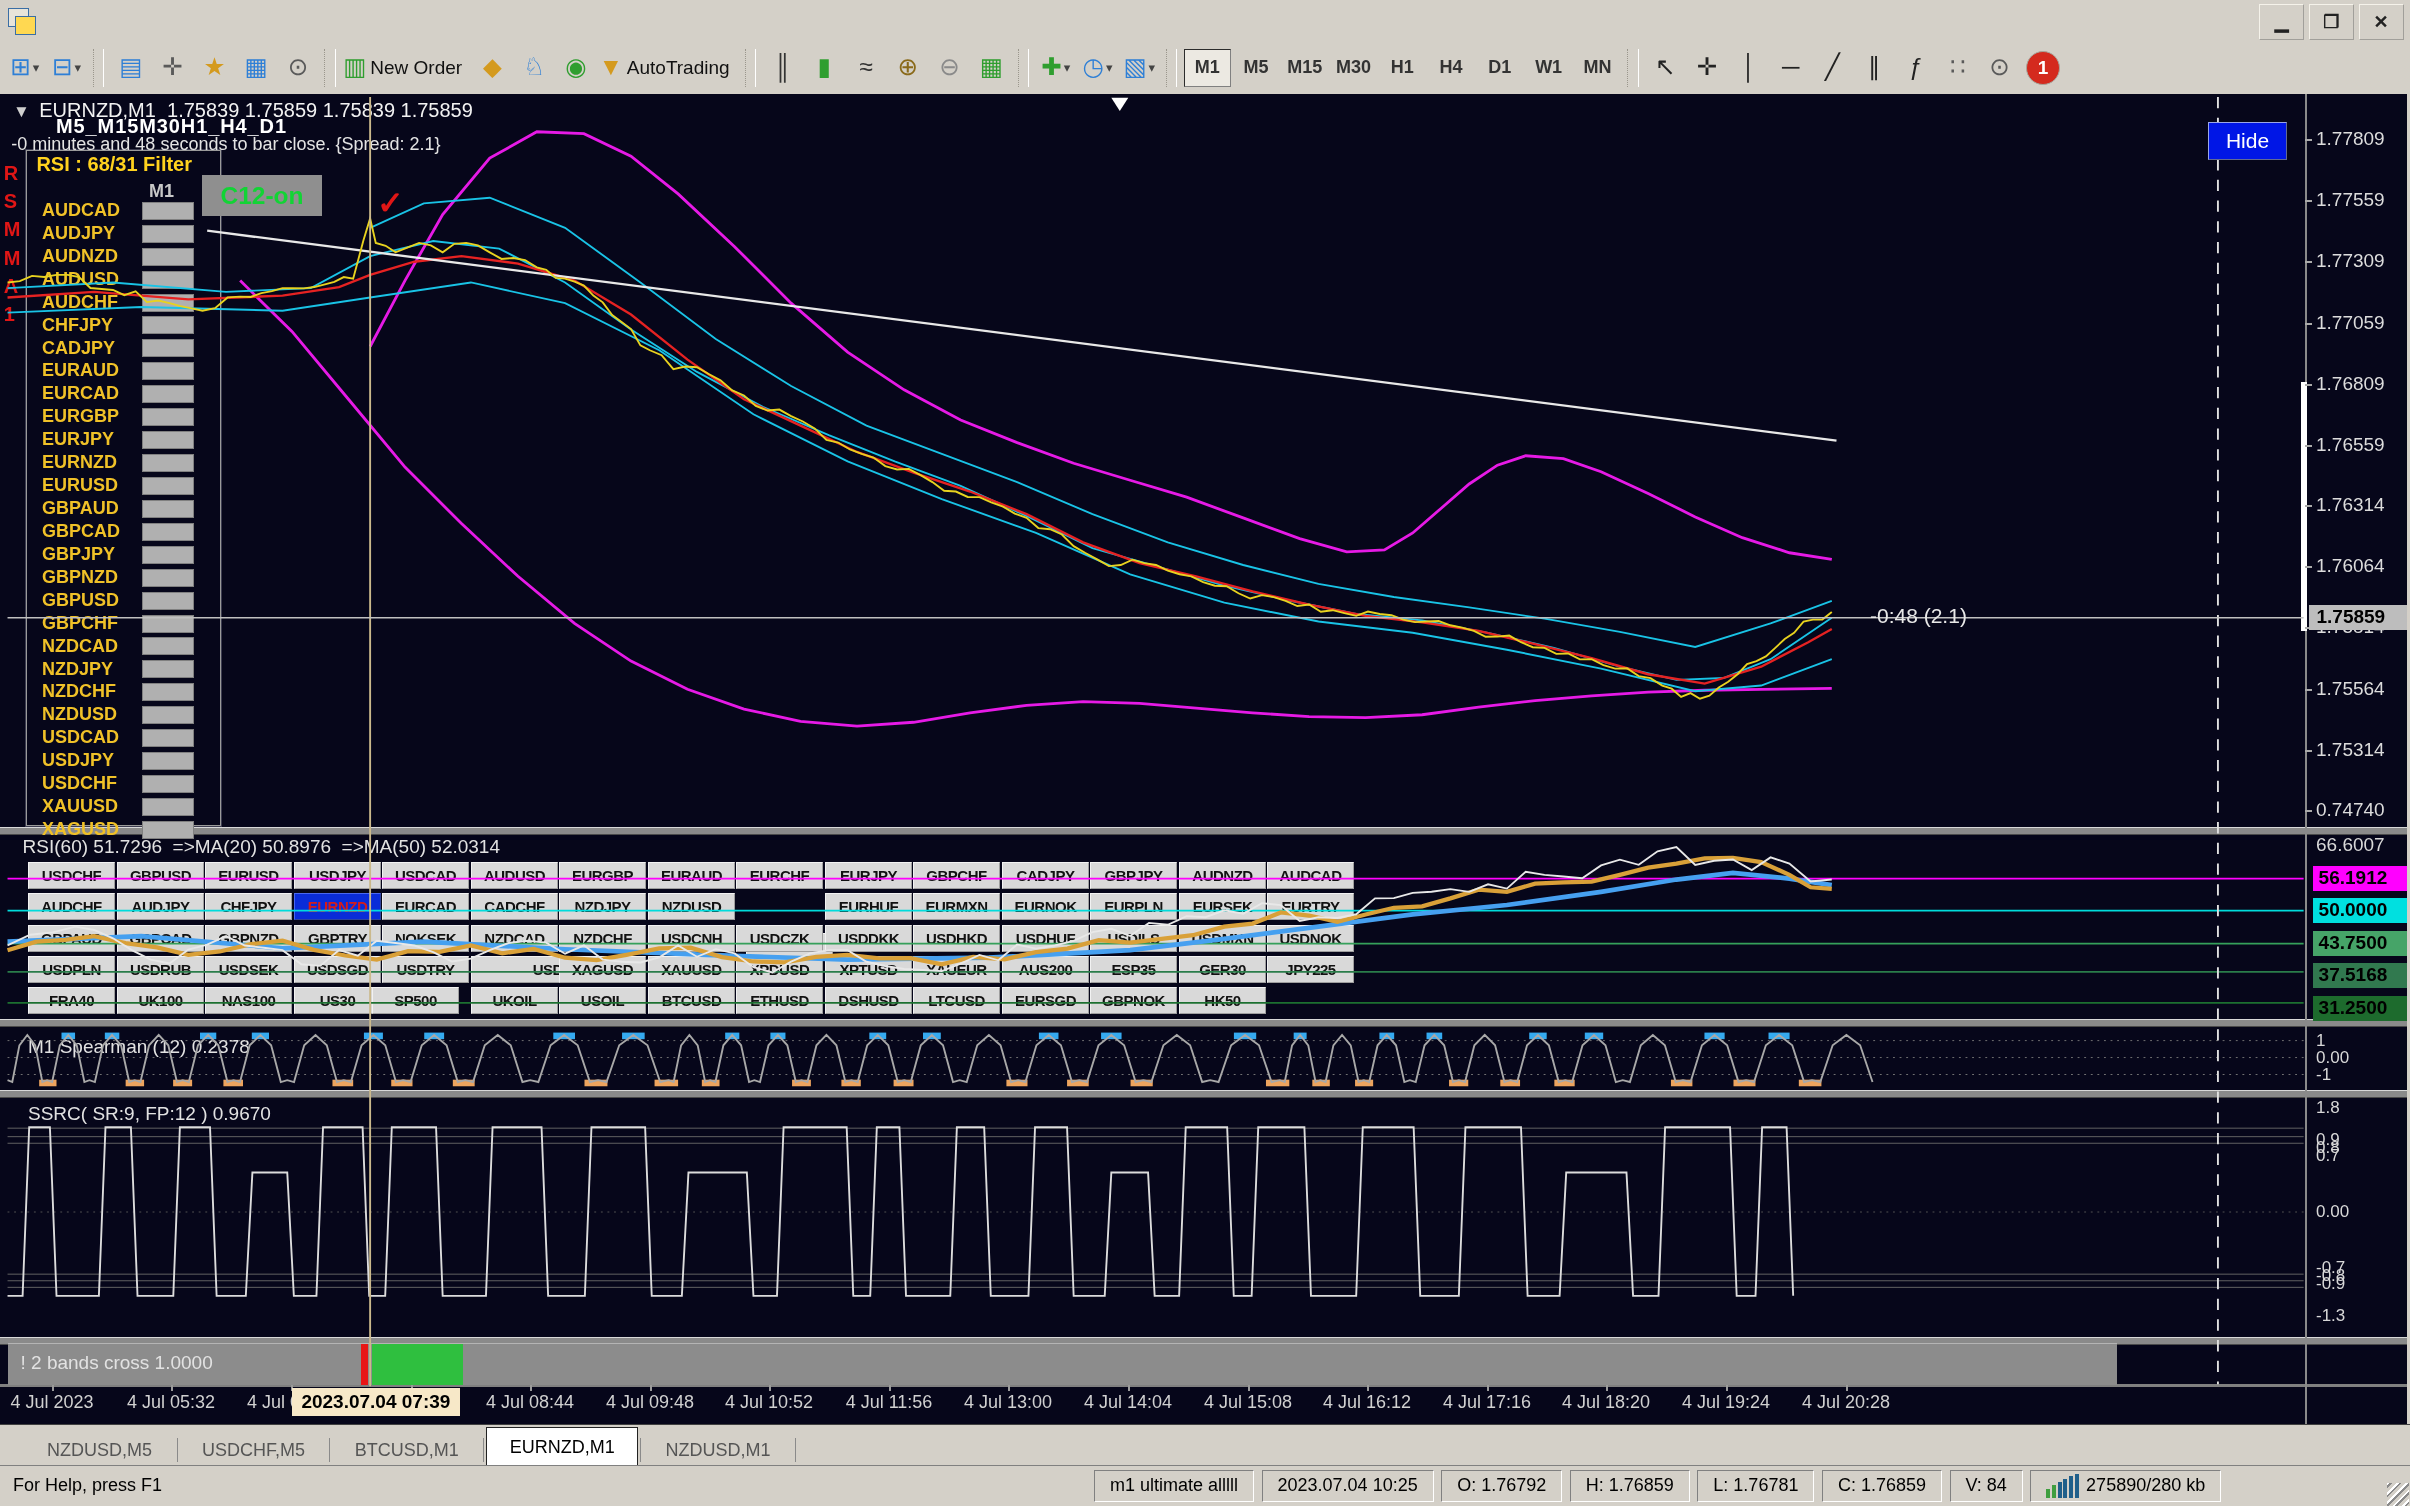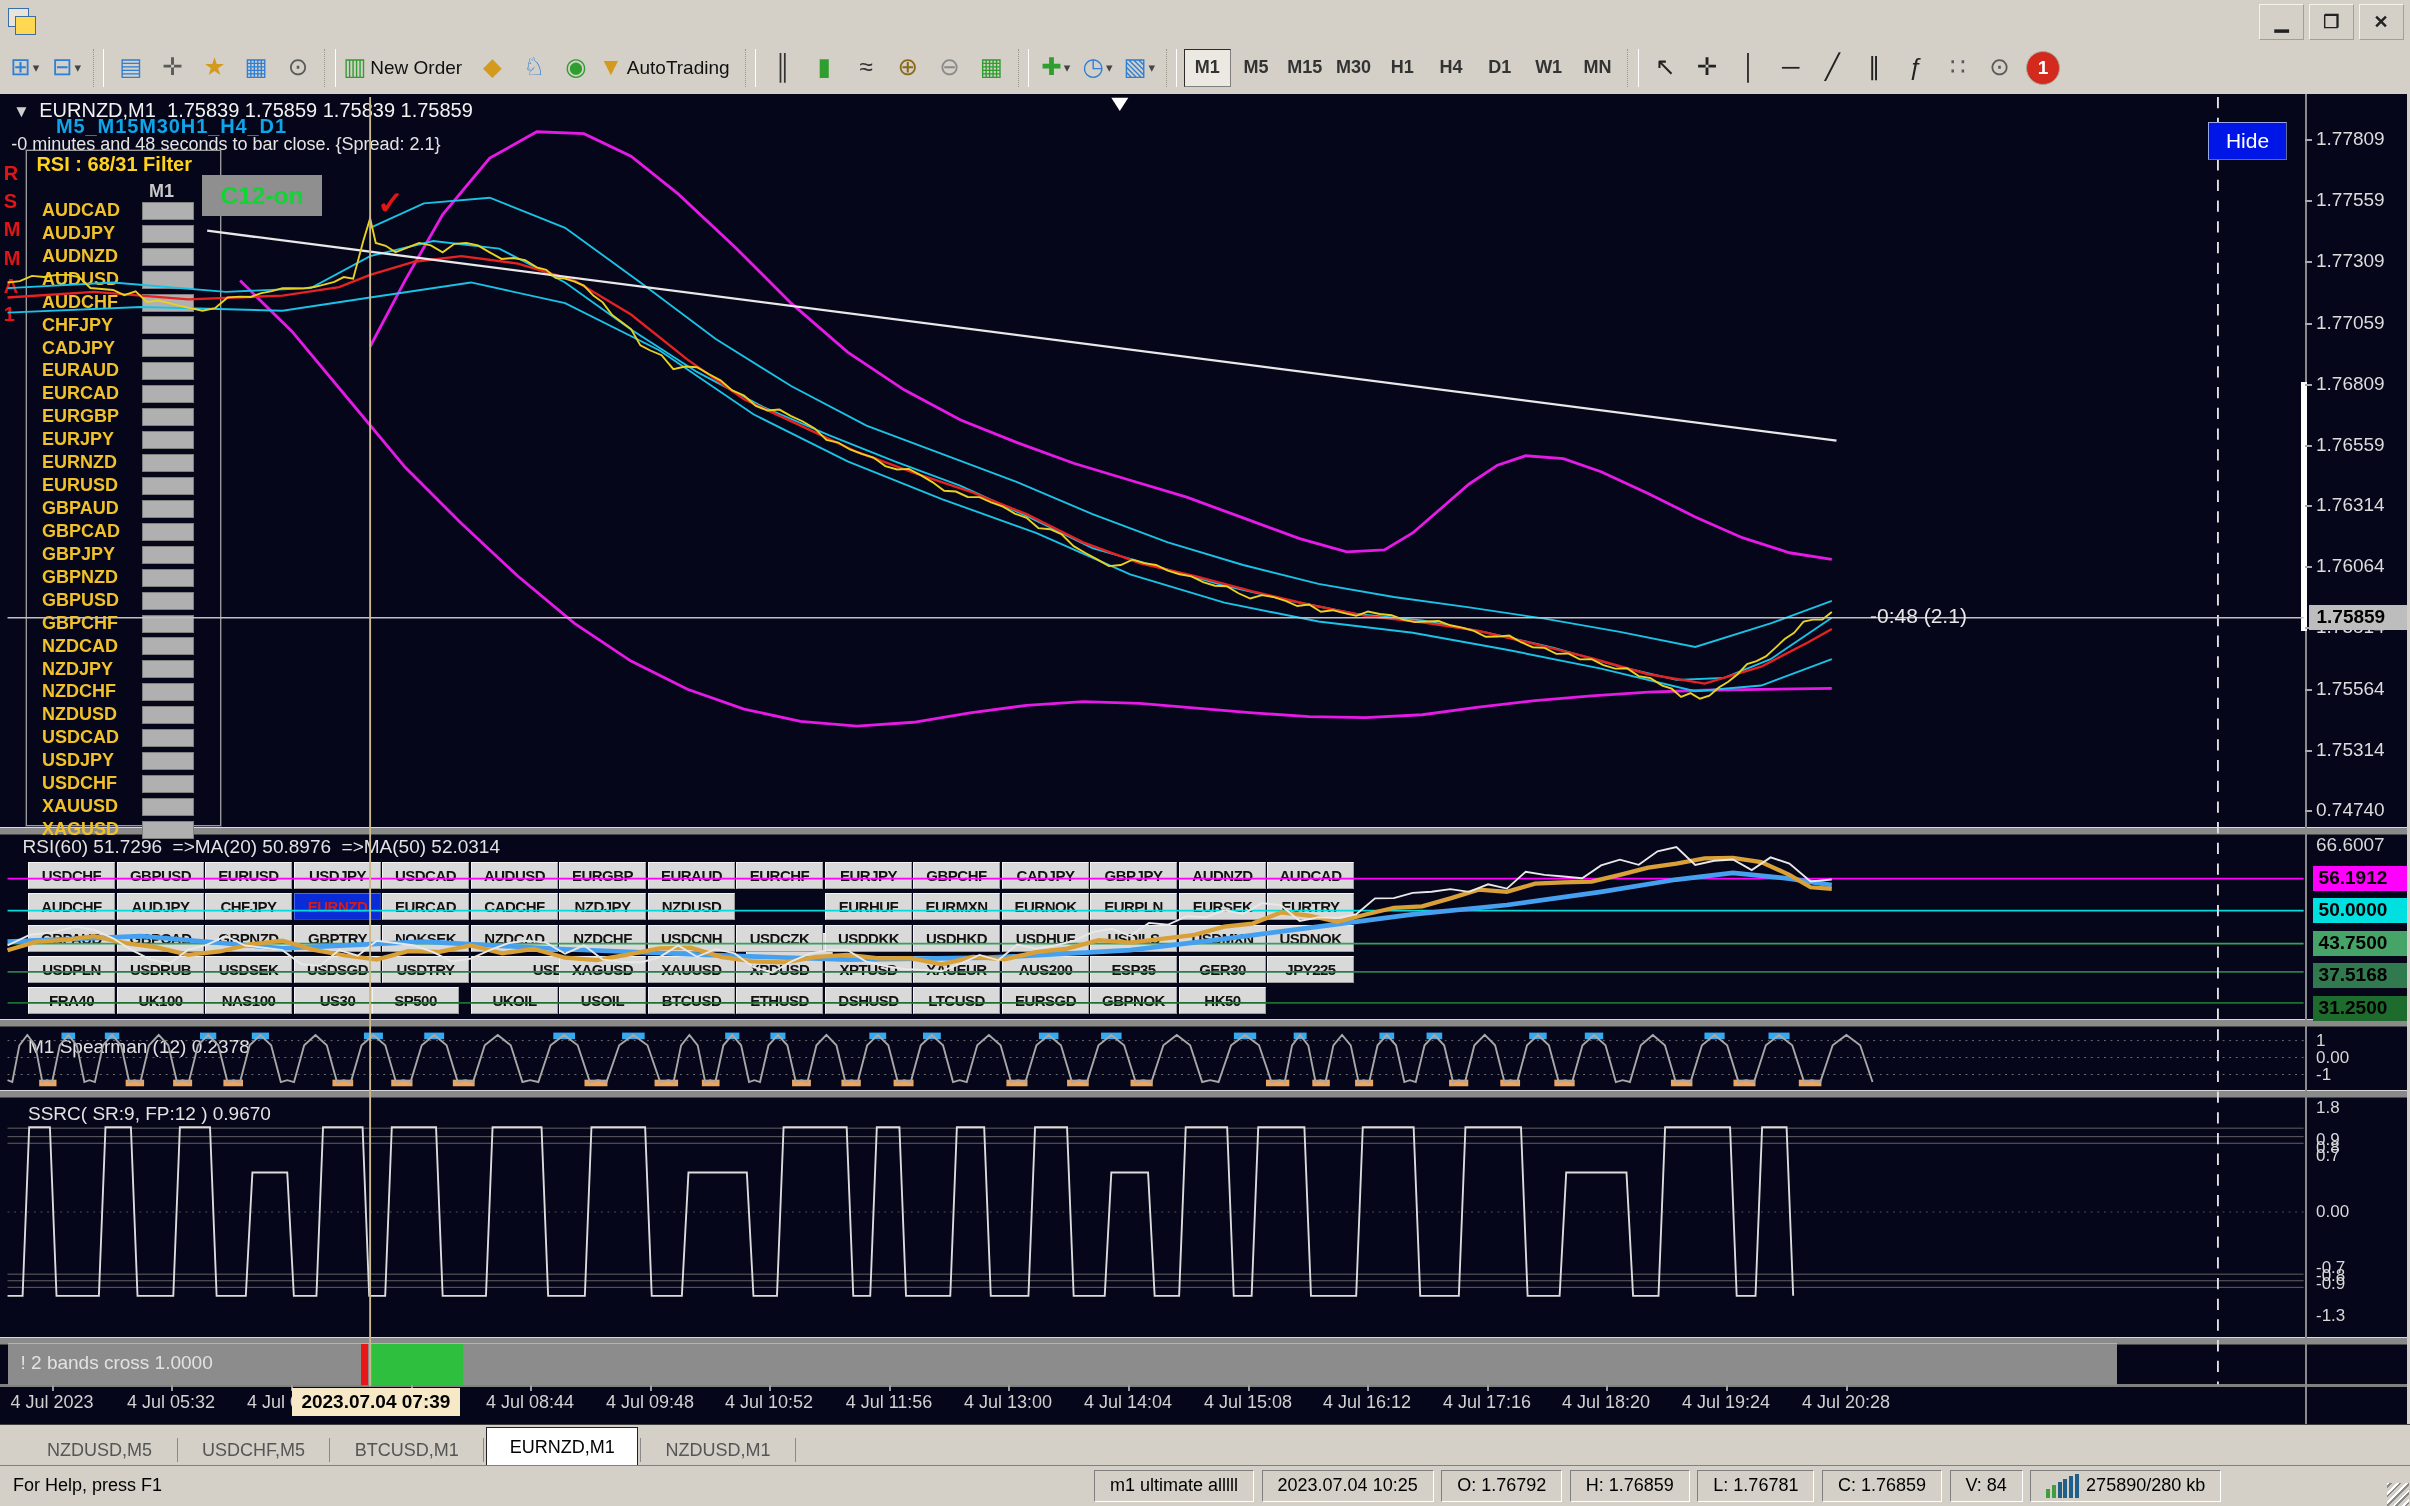--- a/index.html
+++ b/index.html
@@ -29,21 +29,21 @@
 
   
   .workspace{position:absolute;left:0;top:94px;width:2411px;height:1330px;background:#06061a;overflow:hidden;}
   .sep{position:absolute;left:0;width:2411px;background:#8a8a8a;border-top:0.9px solid #d8d8d8;border-bottom:0.9px solid #4a4a4a;z-index:2;}
   .axis-border{position:absolute;left:2305px;top:0;width:1.9px;height:1330px;background:#8a8a8a;z-index:2;}
   .frame-right{position:absolute;left:2407px;top:0;width:3.8px;height:1330px;background:#d4d0c8;z-index:12;}
   .axis-thumb{position:absolute;left:2301px;top:288px;width:5.6px;height:249px;background:#ffffff;z-index:3;}
 
   .chart-title{position:absolute;left:13px;top:4.7px;font-size:20px;color:#f2f2f2;z-index:4;}
   .chart-title .arrow{color:#cfcfcf;margin-right:9.4px;font-size:17px;}
-  .tf-overlay{position:absolute;left:56px;top:21px;font-size:20px;font-weight:bold;color:#0ea5e9;z-index:5;letter-spacing:0.9px;}
+  .tf-overlay{position:absolute;left:56px;top:21px;font-size:20px;font-weight:bold;color:#ffffff;z-index:5;letter-spacing:0.9px;}
   .bar-note{position:absolute;left:11.3px;top:40px;font-size:18px;color:#e4e4e4;z-index:4;}
 
   .redletters span{position:absolute;left:3.8px;width:21px;font-size:20px;font-weight:bold;color:#e01616;z-index:4;}
 
   .sympanel{position:absolute;left:26px;top:56px;width:193px;height:674px;border:0.9px solid #9a9a9a;outline:0.9px solid #3c3c50;z-index:3;}
   .sympanel .ptitle{position:absolute;left:9.4px;top:1.9px;font-size:20px;font-weight:bold;color:#ffd21e;}
   .sympanel .colhdr{position:absolute;left:122px;top:30px;font-size:18px;font-weight:bold;color:#c8c8c8;}
   .symrow-label{position:absolute;left:15px;font-size:18px;font-weight:bold;color:#f0c128;line-height:21px;}
   .symrow-box{position:absolute;left:115px;width:50px;height:16px;background:#b0b0b0;border:0.9px solid #808080;}
 

